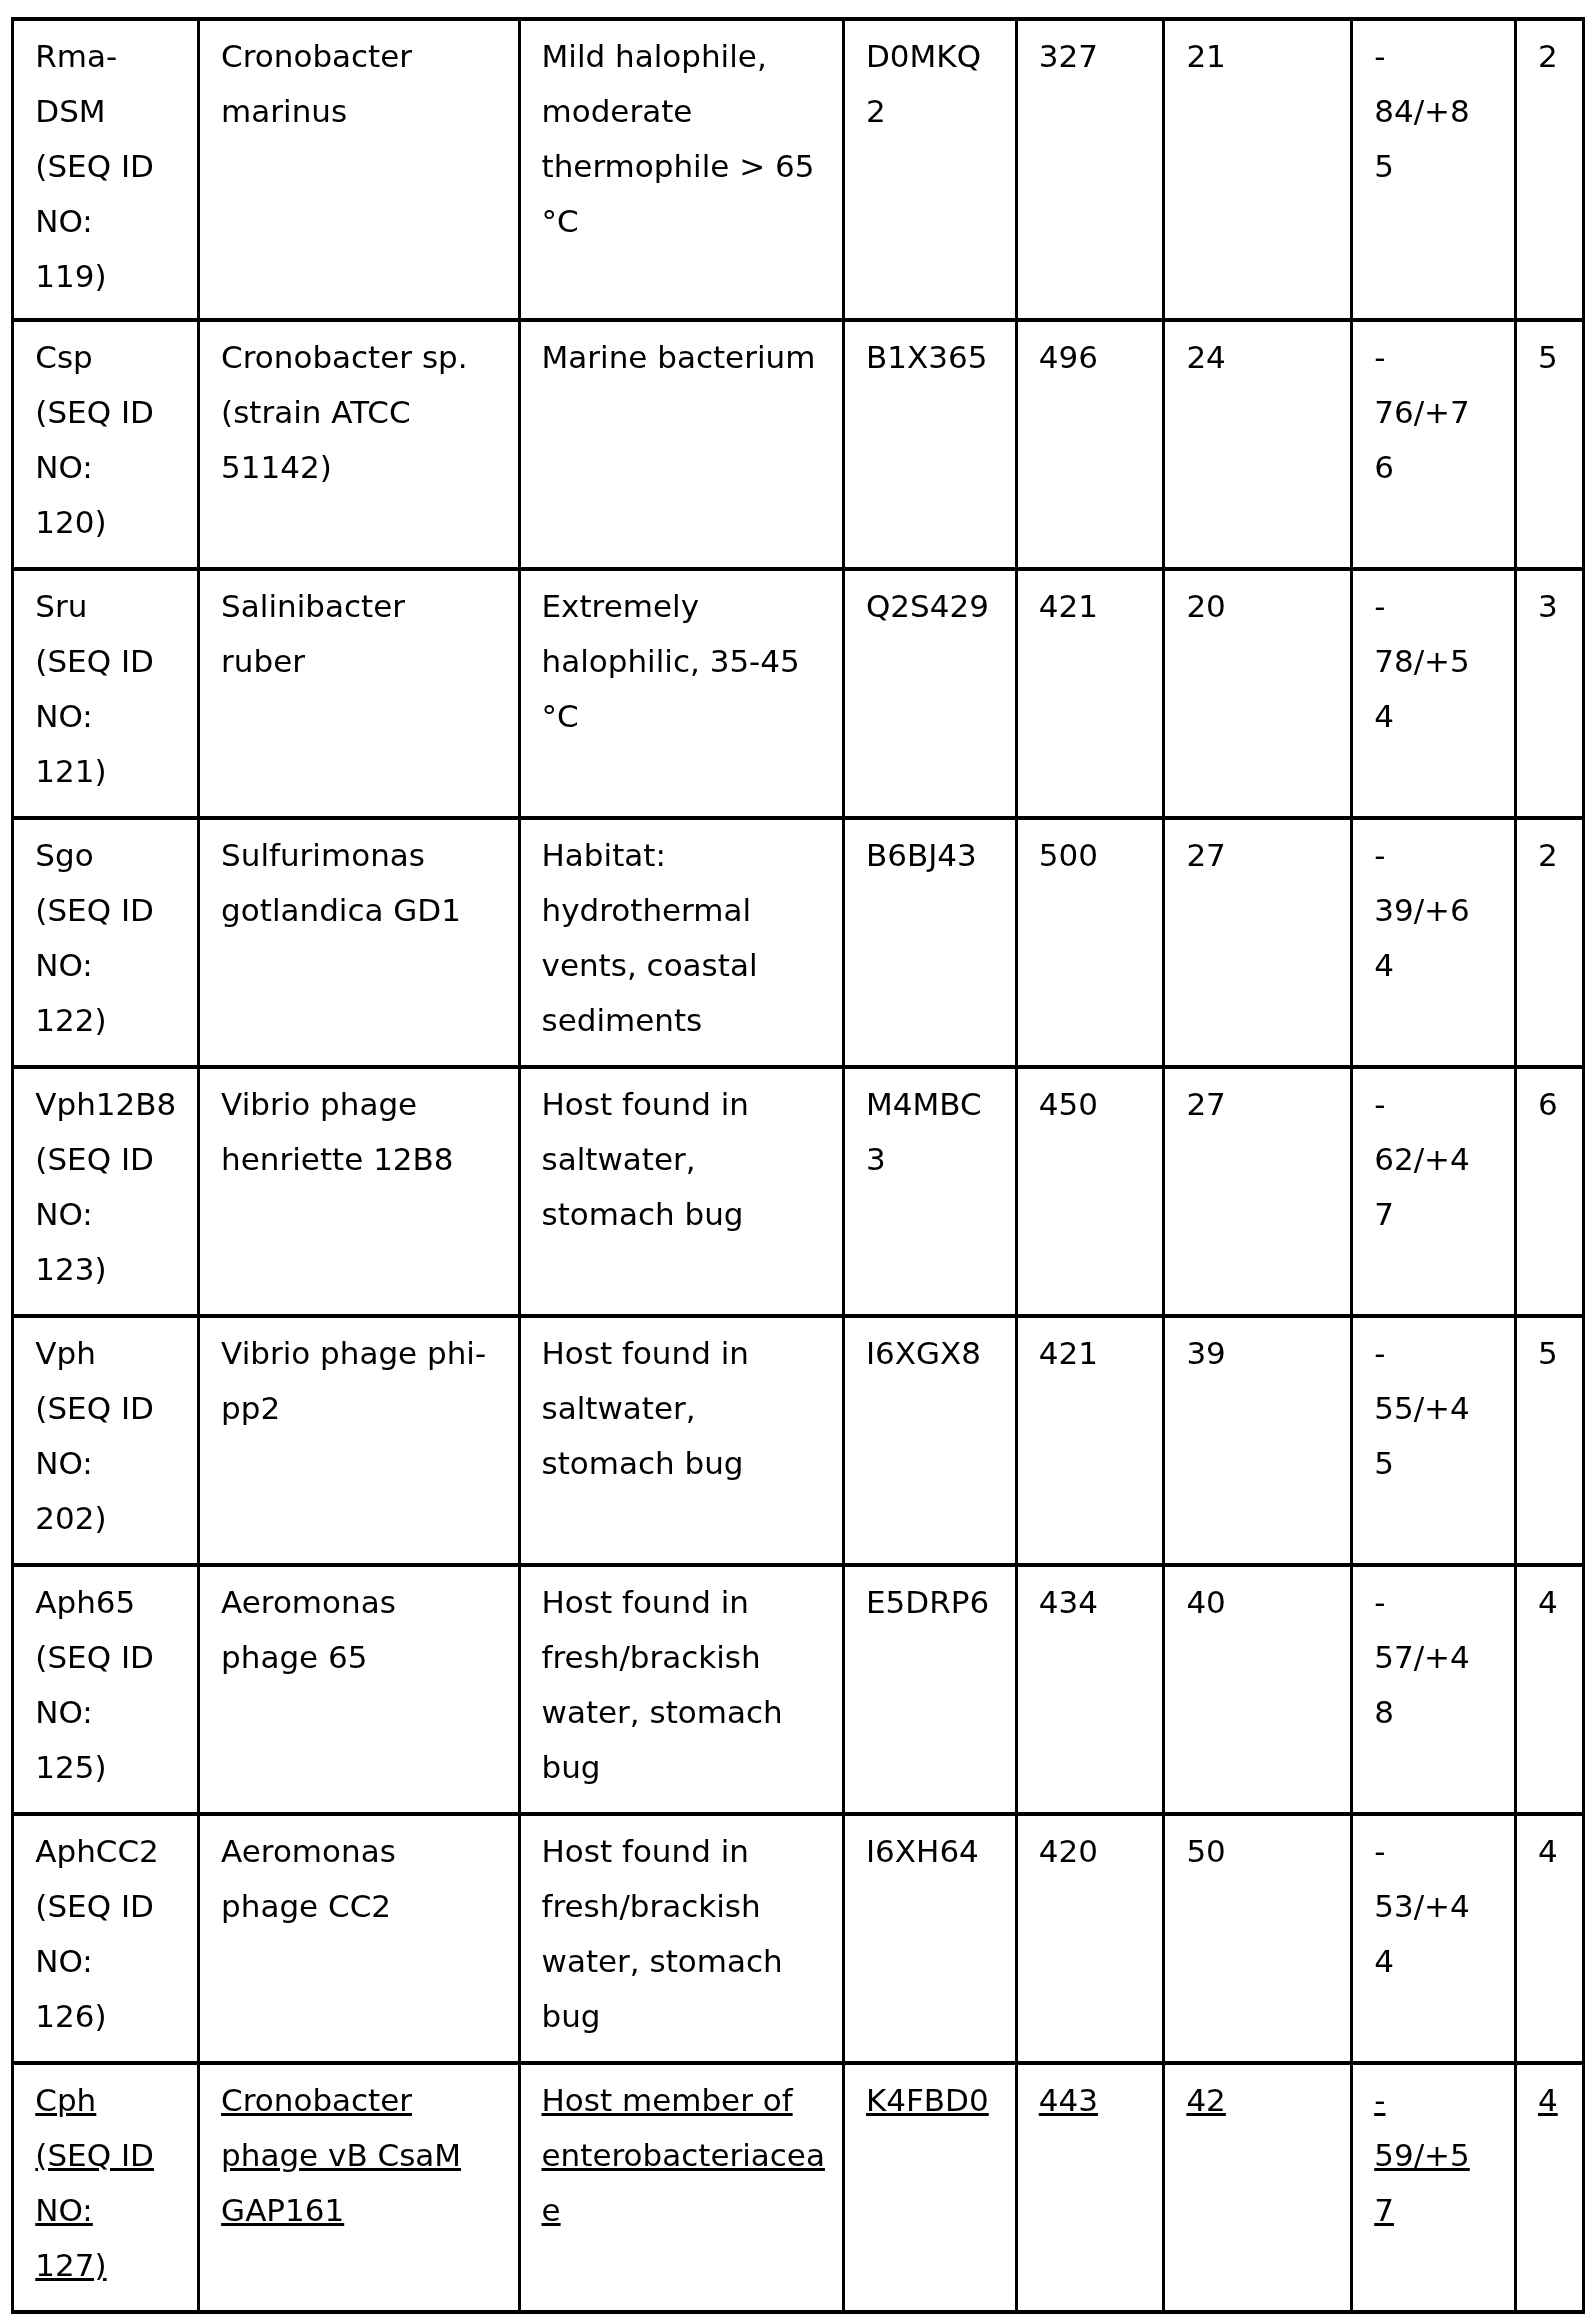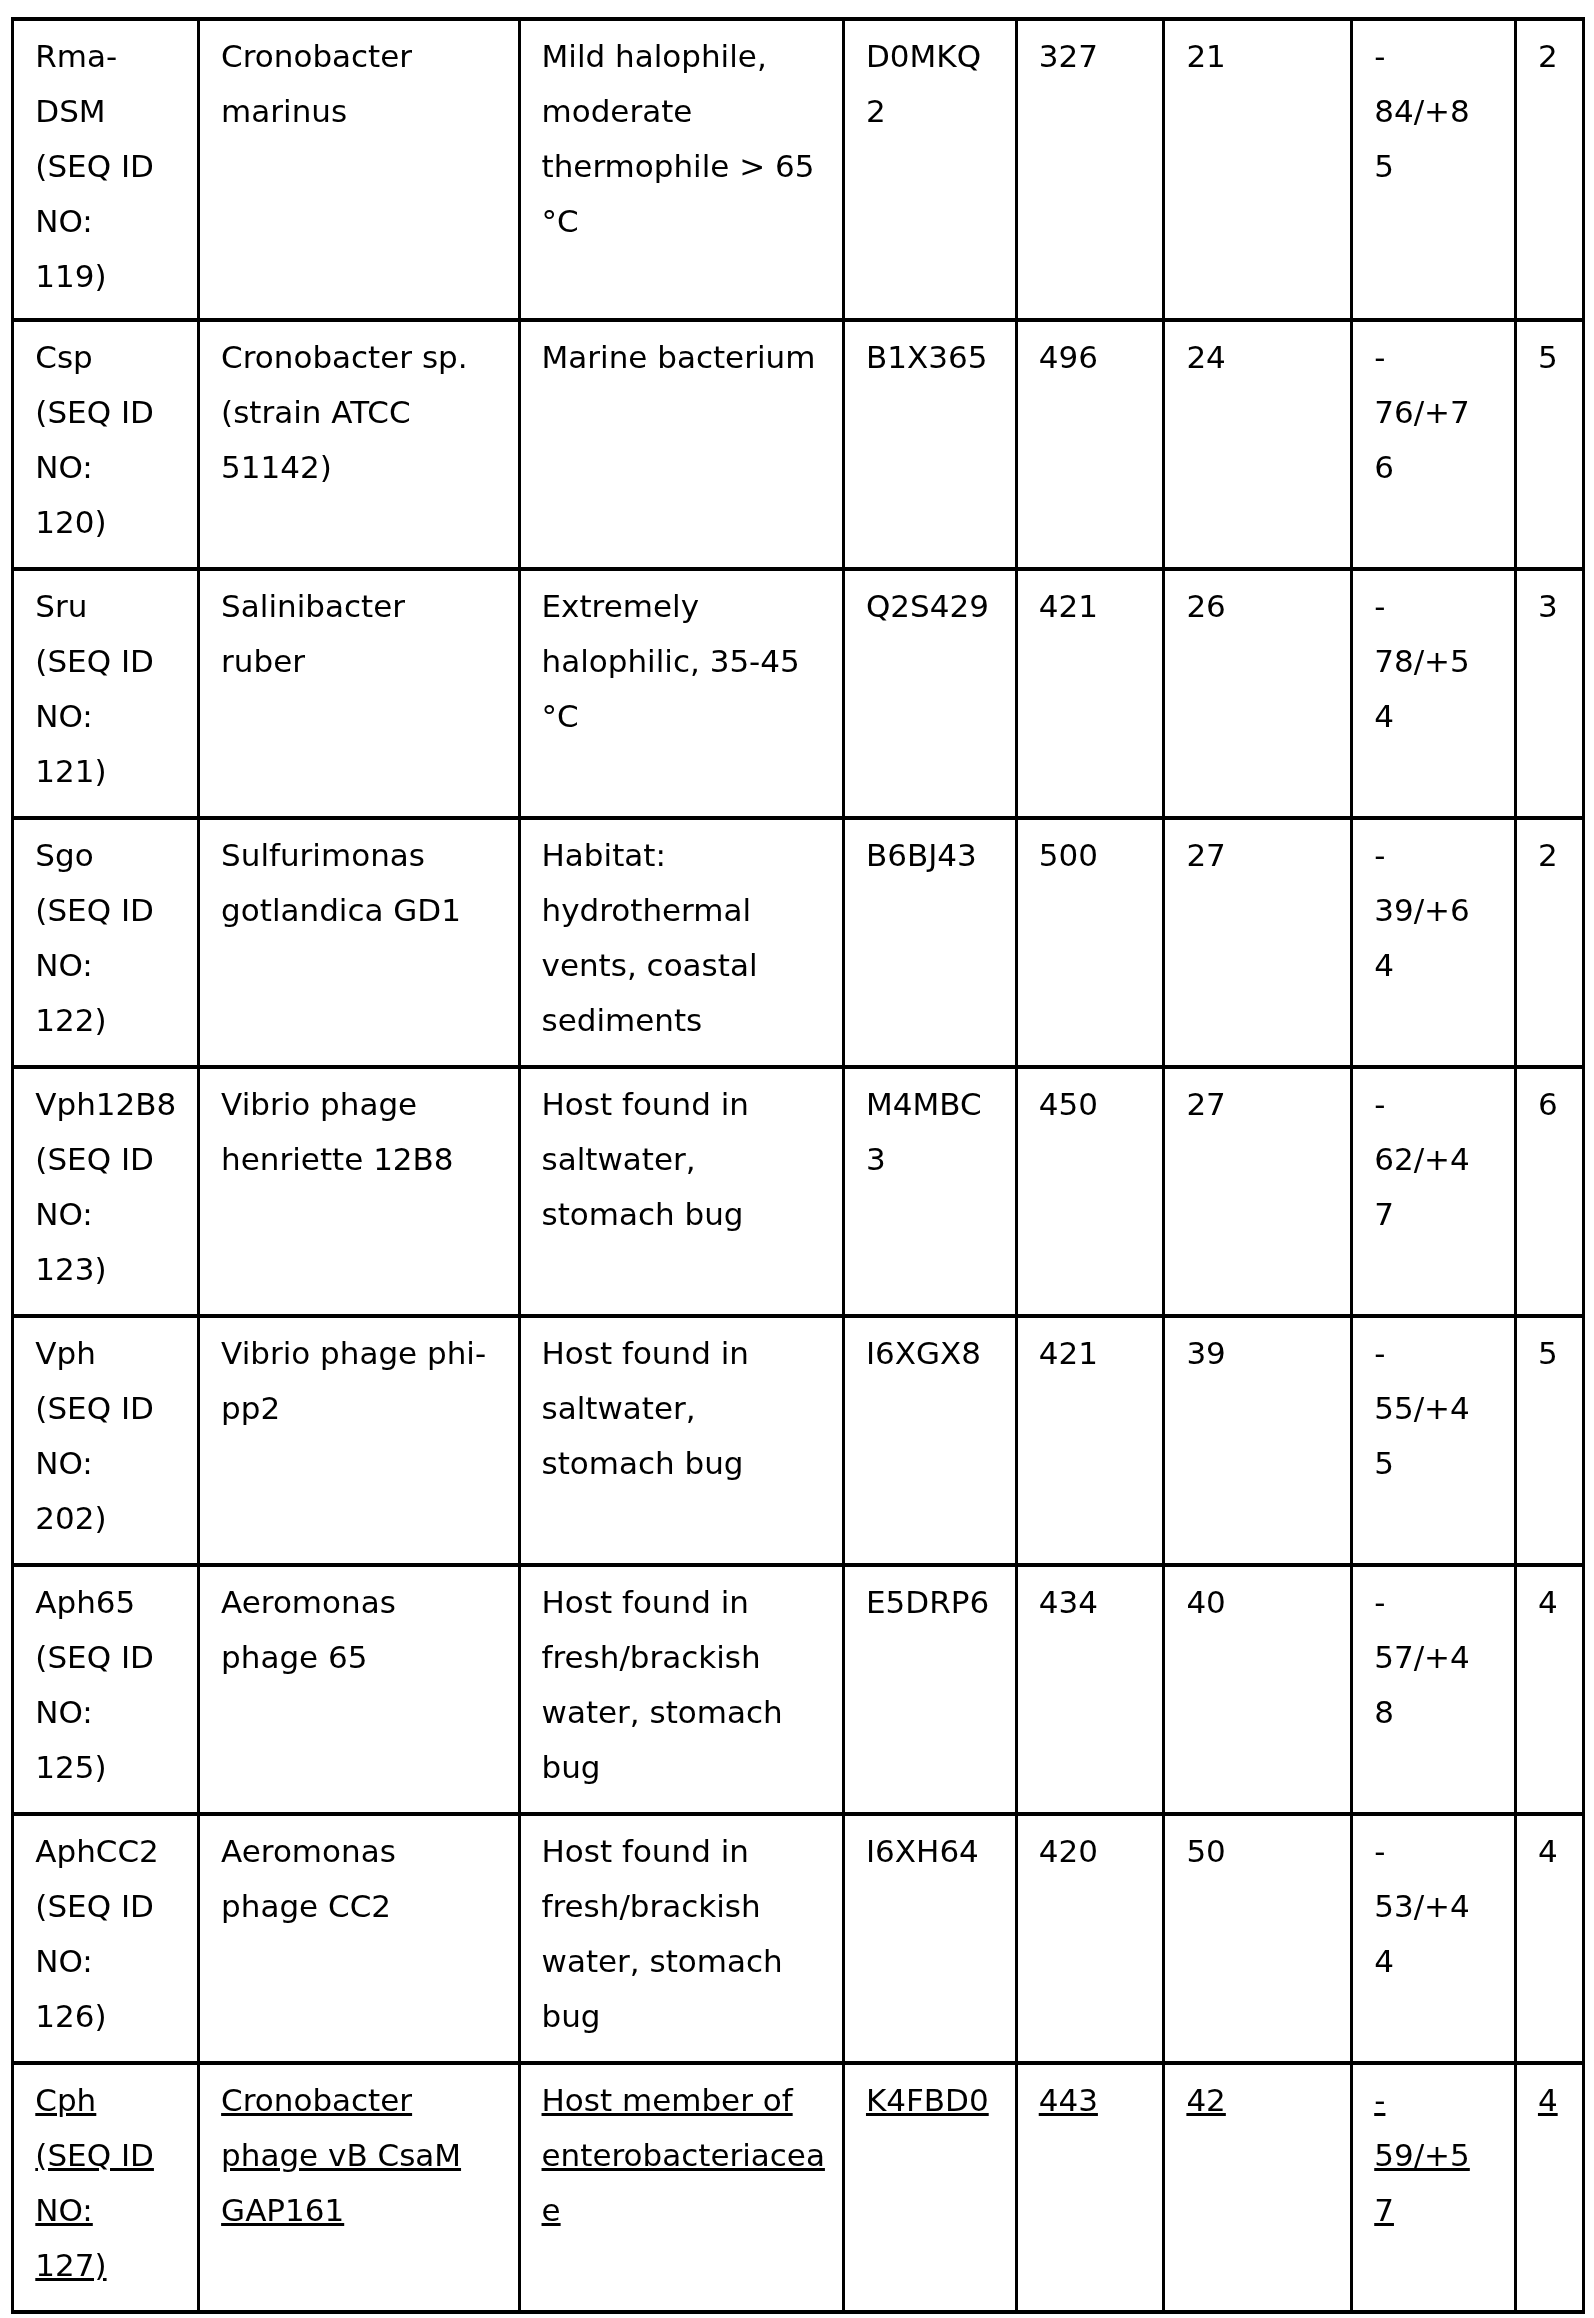--- a/index.html
+++ b/index.html
@@ -139,21 +139,21 @@
           <span class="ln">halophilic, 35-45</span>
           <span class="ln">°C</span>
         </td>
     <td class="c4">
           <span class="ln">Q2S429</span>
         </td>
     <td class="c5">
           <span class="ln">421</span>
         </td>
     <td class="c6">
-          <span class="ln">26</span>
+          <span class="ln">20</span>
         </td>
     <td class="c7">
           <span class="ln">-</span>
           <span class="ln">78/+5</span>
           <span class="ln">4</span>
         </td>
     <td class="c8">
           <span class="ln">3</span>
         </td>
   </tr>

